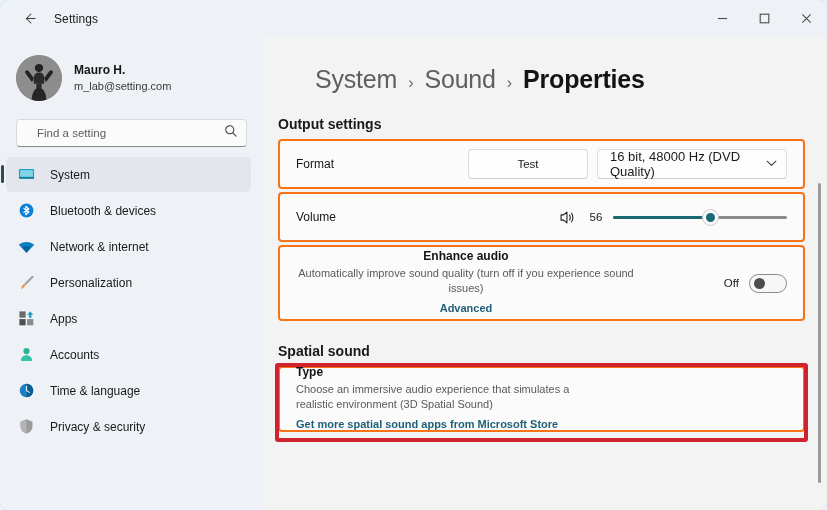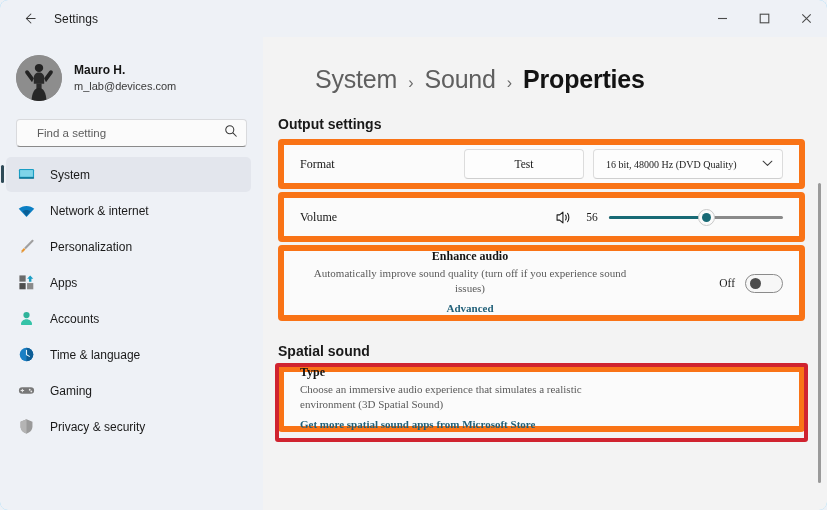--- a/index.html
+++ b/index.html
@@ -130,26 +130,25 @@
   .crumb-sep { font-size: 16px; color: #6a6a6a; }
 
   .section-label {
     font-size: 14px; font-weight: 700; color: #191919;
     padding-left: 15px; margin-top: 22px; margin-bottom: 7px;
   }
   #cards { padding: 0 22px 0 15px; }
 
   .card {
     background: #fbfbfb;
-    border: 6px solid #f97316;
+    border: 2px solid #f97316;
     border-radius: 4px;
     margin-bottom: 3px;
     display: flex; align-items: center;
     padding: 0 16px;
-    font-family: Liberation Serif, serif;
   }
   .card-title { font-size: 12px; color: #151515; }
 
   
   #card-format { height: 50px; justify-content: space-between; }
   #format-right { display: flex; align-items: center; gap: 9px; }
   #test-button {
     width: 120px; height: 30px;
     background: #fdfdfd; border: 1px solid #dcdcdc;
     border-bottom-color: #cfcfcf;
@@ -158,21 +157,21 @@
     font-family: inherit;
     cursor: pointer;
   }
   .combo {
     height: 30px;
     background: #fdfdfd; border: 1px solid #dcdcdc;
     border-bottom-color: #cfcfcf;
     border-radius: 4px;
     display: flex; align-items: center; justify-content: space-between;
     padding: 0 9px 0 12px;
-    font-size: 10px; color: #1b1b1b;
+    font-size: 13px; color: #1b1b1b;
     cursor: pointer; gap: 10px;
   }
   .combo .chev { color: #3d3d3d; font-size: 9px; line-height: 1; }
   #format-combo { width: 190px; }
 
   
   #card-volume { height: 50px; justify-content: space-between; }
   #volume-right { display: flex; align-items: center; }
   #speaker-icon { width: 20px; height: 20px; display:flex; align-items:center; justify-content:center;}
   #volume-value { font-size: 11.5px; color: #1c1c1c; width: 26px; text-align: center; margin-left: 6px; }
@@ -294,21 +293,21 @@
           <circle cx="23" cy="23" r="23" fill="#8d8d8d"></circle>
           <path d="M23 9c2.4 0 4.2 1.6 4.2 3.9 0 2.2-1.8 4-4.2 4s-4.2-1.8-4.2-4C18.8 10.6 20.6 9 23 9z" fill="#232323"></path>
           <path d="M23 17.5c-3 0-5.2 2.1-5.2 5v6.2h10.4v-6.2c0-2.9-2.2-5-5.2-5z" fill="#2b2b2b"></path>
           <path d="M17.9 23.2 12.6 16c-.7-1-2.1-1.1-2.9-.3-.7.7-.7 1.9-.1 2.7l6.4 8.9zM28.1 23.2 33.4 16c.7-1 2.1-1.1 2.9-.3.7.7.7 1.9.1 2.7l-6.4 8.9z" fill="#232323"></path>
           <path d="M20.4 28.5h5.2v17h-5.2z" fill="#2b2b2b"></path>
           <path d="M15.5 46c.4-7.6 2.5-13 7.5-13s7.1 5.4 7.5 13z" fill="#262626"></path>
         </svg>
       </div>
       <div id="account-text">
         <div id="account-name">Mauro H.</div>
-        <div id="account-email">m_lab@devices.com</div>
+        <div id="account-email">m_lab@setting.com</div>
       </div>
     </div>
 
     <div id="search-wrap">
       <input id="search-input" type="text" placeholder="Find a setting" style="">
       <span id="search-icon">
         <svg width="14" height="14" viewBox="0 0 16 16" fill="none">
           <circle cx="6.6" cy="6.6" r="4.6" stroke-width="1.2"></circle>
           <path d="M10.2 10.2 14 14" stroke-width="1.2" stroke-linecap="round"></path>
         </svg>
@@ -321,20 +320,29 @@
         <span class="nav-ico">
           <svg width="17" height="17" viewBox="0 0 18 18">
             <rect x="1" y="3.2" width="16" height="10" rx="1.2" fill="#1a9ec4"></rect>
             <rect x="2.2" y="4.3" width="13.6" height="7.1" fill="#7fd4e8"></rect>
             <rect x="1" y="12" width="16" height="1.4" fill="#0d6e8c"></rect>
           </svg>
         </span>
         <span class="nav-label">System</span>
       </div>
 
+      <div class="nav-item">
+        <span class="nav-ico">
+          <svg width="17" height="17" viewBox="0 0 18 18">
+            <circle cx="9" cy="9" r="7.3" fill="#0f7fd4"></circle>
+            <path d="M8.2 4.4 11.6 7.4 8.2 10.1V4.4zM8.2 13.6 11.6 10.6 8.2 7.9v5.7zM6.2 6.8 10.9 11.1M6.2 11.1 10.9 6.8" stroke="#fff" stroke-width="1.1" fill="none" stroke-linecap="round" stroke-linejoin="round"></path>
+          </svg>
+        </span>
+        <span class="nav-label">Bluetooth &amp; devices</span>
+      </div>
 
       <div class="nav-item">
         <span class="nav-ico">
           <svg width="17" height="17" viewBox="0 0 18 18">
             <path d="M9 4.2c3.3 0 6.3 1.2 8.2 2.9L9 16 .8 7.1C2.7 5.4 5.7 4.2 9 4.2z" fill="#0b7fc4"></path>
             <path d="M9 8.4c1.6 0 3.1.6 4.1 1.5L9 15 4.9 9.9c1-.9 2.5-1.5 4.1-1.5z" fill="#0a5f96"></path>
           </svg>
         </span>
         <span class="nav-label">Network &amp; internet</span>
       </div>
@@ -376,31 +384,20 @@
         <span class="nav-ico">
           <svg width="17" height="17" viewBox="0 0 18 18">
             <circle cx="9" cy="9" r="7.2" fill="#1a7fc4"></circle>
             <path d="M9 1.8a7.2 7.2 0 0 1 0 14.4z" fill="#0e5e96"></path>
             <path d="M9 4.6v4.6l3 1.8" stroke="#e9f4fa" stroke-width="1.2" fill="none" stroke-linecap="round"></path>
           </svg>
         </span>
         <span class="nav-label">Time &amp; language</span>
       </div>
 
-      <div class="nav-item">
-        <span class="nav-ico">
-          <svg width="17" height="17" viewBox="0 0 18 18">
-            <rect x="1" y="5.6" width="16" height="6.8" rx="3.4" fill="#787878"></rect>
-            <path d="M4.6 7.6v2.8M3.2 9h2.8" stroke="#e8e8e8" stroke-width="1.1" stroke-linecap="round"></path>
-            <circle cx="12.4" cy="8.2" r=".95" fill="#e8e8e8"></circle>
-            <circle cx="14.1" cy="10" r=".95" fill="#e8e8e8"></circle>
-          </svg>
-        </span>
-        <span class="nav-label">Gaming</span>
-      </div>
 
 
       <div class="nav-item">
         <span class="nav-ico">
           <svg width="17" height="17" viewBox="0 0 18 18">
             <path d="M9 1.4 2.7 3.9v5.2c0 3.5 2.6 6.4 6.3 7.5 3.7-1.1 6.3-4 6.3-7.5V3.9z" fill="#9a9a9a"></path>
             <path d="M9 1.4 2.7 3.9v5.2c0 3.5 2.6 6.4 6.3 7.5z" fill="#b4b4b4"></path>
           </svg>
         </span>
         <span class="nav-label">Privacy &amp; security</span>

